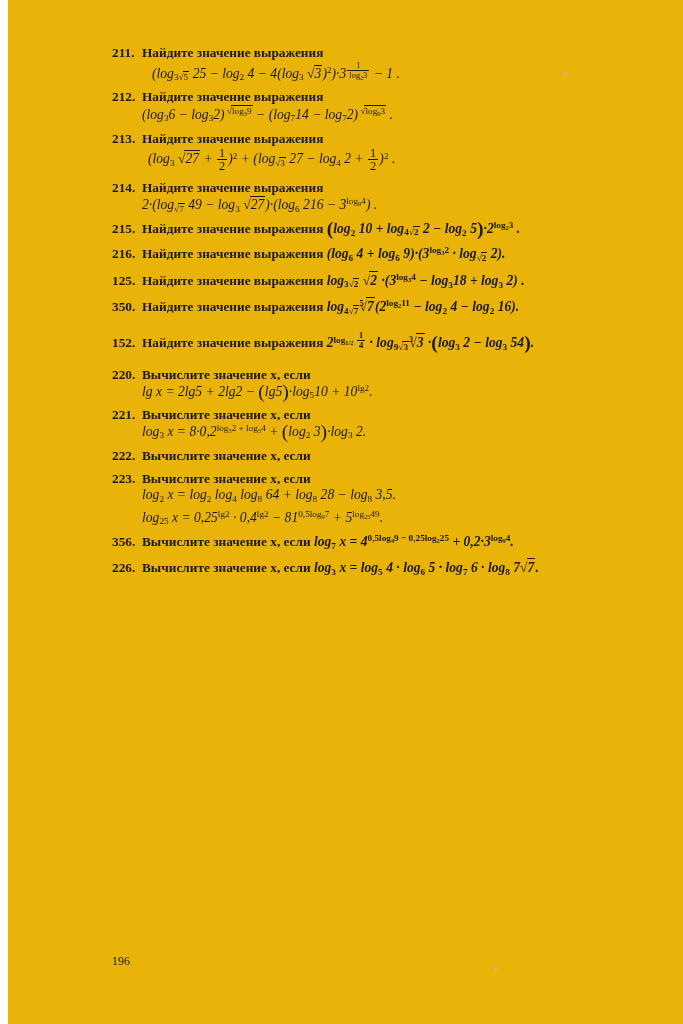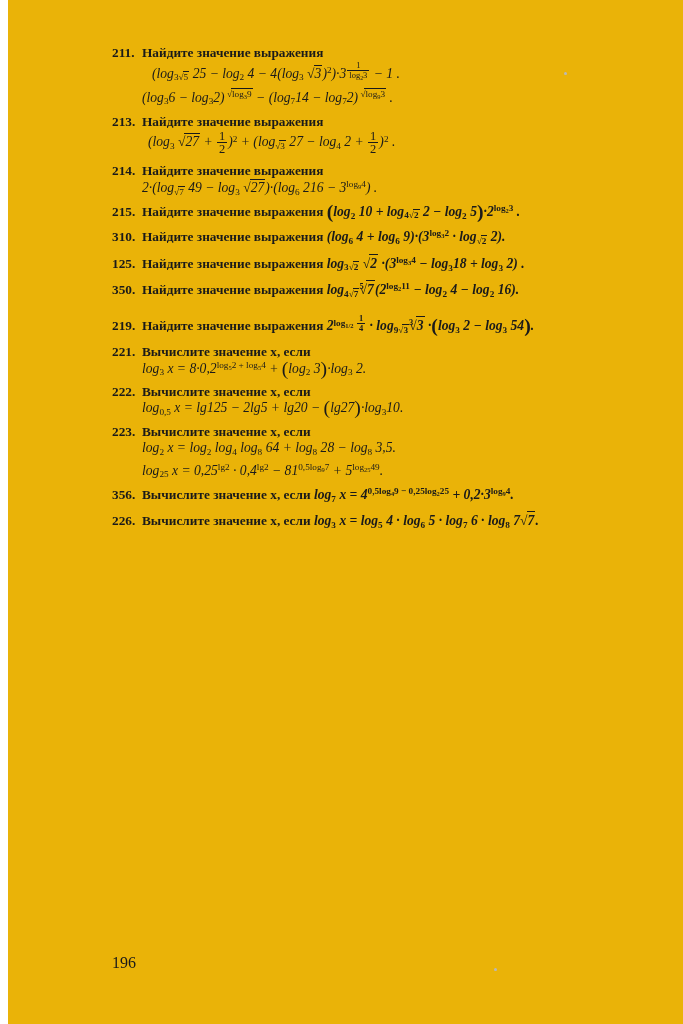--- a/index.html
+++ b/index.html
@@ -99,21 +99,21 @@
     font-size: 0.92em;
     line-height: 1.02;
     margin: 0 1px;
   }
   .frac .n { display: block; padding: 0 2px; }
   .frac .d { display: block; border-top: 1px solid #1a1a1a; padding: 0 2px; }
   .pnum {
     position: absolute;
     left: 104px;
     top: 954px;
-    font-size: 16px;
+    font-size: 12px;
     font-family: "Liberation Serif", serif;
     font-weight: normal;
   }
   .dot {
     position: absolute;
     width: 3px;
     height: 3px;
     background: #b9b9b9;
     border-radius: 50%;
   }
@@ -137,20 +137,23 @@
     <div class="item">
       <div class="headline">
         <span class="num">211.</span><span class="txt">Найдите значение выражения</span>
       </div>
       <div class="formula indent-1">
         (log<sub>3<span class="rad"><span class="sign">√</span><span class="body">5</span></span></sub> 25 − log<sub>2</sub> 4 − 4(log<sub>3</sub> <span class="rad"><span class="sign">√</span><span class="body">3</span></span>)<sup>2</sup>)·3<sup><span class="frac"><span class="n">1</span><span class="d">log<sub>2</sub>3</span></span></sup> − 1 .
       </div>
     </div>
 
     <div class="item">
+      <div class="headline">
+        <span class="num">212.</span><span class="txt">Найдите значение выражения</span>
+      </div>
       <div class="formula indent-2">
         (log<sub>3</sub>6 − log<sub>3</sub>2)<sup> <span class="rad"><span class="sign">√</span><span class="body">log<sub>3</sub>9</span></span></sup> − (log<sub>7</sub>14 − log<sub>7</sub>2)<sup> <span class="rad"><span class="sign">√</span><span class="body">log<sub>9</sub>3</span></span></sup> .
       </div>
     </div>
 
     <div class="item">
       <div class="headline">
         <span class="num">213.</span><span class="txt">Найдите значение выражения</span>
       </div>
       <div class="formula indent-3">
@@ -171,21 +174,21 @@
       <div class="headline">
         <span class="num">215.</span><span class="txt">Найдите значение выражения</span>
         <span class="inline-formula">
           <span class="big-paren">(</span>log<sub>2</sub> 10 + log<sub>4<span class="rad"><span class="sign">√</span><span class="body">2</span></span></sub> 2 − log<sub>2</sub> 5<span class="big-paren">)</span>·2<sup>log<sub>2</sub>3</sup> .
         </span>
       </div>
     </div>
 
     <div class="item">
       <div class="headline">
-        <span class="num">310.</span><span class="txt">Найдите значение выражения</span>
+        <span class="num">216.</span><span class="txt">Найдите значение выражения</span>
         <span class="inline-formula">
           (log<sub>6</sub> 4 + log<sub>6</sub> 9)·(3<sup>log<sub>3</sub>2</sup> · log<sub><span class="rad"><span class="sign">√</span><span class="body">2</span></span></sub> 2).
         </span>
       </div>
     </div>
 
     <div class="item">
       <div class="headline">
         <span class="num">125.</span><span class="txt">Найдите значение выражения</span>
         <span class="inline-formula">
@@ -198,44 +201,49 @@
       <div class="headline">
         <span class="num">350.</span><span class="txt">Найдите значение выражения</span>
         <span class="inline-formula">
           log<sub>4<span class="rad"><span class="sign">√</span><span class="body">7</span></span></sub><span class="rad"><span class="nrt">5</span><span class="sign">√</span><span class="body">7</span></span>(2<sup>log<sub>2</sub>11</sup> − log<sub>2</sub> 4 − log<sub>2</sub> 16).
         </span>
       </div>
     </div>
 
     <div class="item" style="margin-top:14px;">
       <div class="headline">
-        <span class="num">219.</span><span class="txt">Найдите значение выражения</span>
+        <span class="num">152.</span><span class="txt">Найдите значение выражения</span>
         <span class="inline-formula">
           2<sup>log<sub>1/2</sub> <span class="frac"><span class="n">1</span><span class="d">4</span></span></sup> · log<sub>9<span class="rad"><span class="sign">√</span><span class="body">3</span></span></sub><span class="rad"><span class="nrt">3</span><span class="sign">√</span><span class="body">3</span></span> ·<span class="big-paren">(</span>log<sub>3</sub> 2 − log<sub>3</sub> 54<span class="big-paren">)</span>.
         </span>
       </div>
     </div>
 
+    <div class="item" style="margin-top:12px;">
+      <div class="headline">
+        <span class="num">220.</span><span class="txt">Вычислите значение x, если</span>
+      </div>
+      <div class="formula indent-2">
+        lg <span style="font-style:italic;">x</span> = 2lg5 + 2lg2 − <span class="big-paren">(</span>lg5<span class="big-paren">)</span>·log<sub>5</sub>10 + 10<sup>lg2</sup>.
+      </div>
+    </div>
 
     <div class="item">
       <div class="headline">
         <span class="num">221.</span><span class="txt">Вычислите значение x, если</span>
       </div>
       <div class="formula indent-2">
         log<sub>3</sub> <span style="font-style:italic;">x</span> = 8·0,2<sup>log<sub>5</sub>2 + log<sub>5</sub>4</sup> + <span class="big-paren">(</span>log<sub>2</sub> 3<span class="big-paren">)</span>·log<sub>3</sub> 2.
       </div>
     </div>
 
     <div class="item">
       <div class="headline">
         <span class="num">222.</span><span class="txt">Вычислите значение x, если</span>
       </div>
-      <div class="formula indent-2">
-        log<sub>0,5</sub> <span style="font-style:italic;">x</span> = lg125 − 2lg5 + lg20 − <span class="big-paren">(</span>lg27<span class="big-paren">)</span>·log<sub>3</sub>10.
-      </div>
     </div>
 
     <div class="item">
       <div class="headline">
         <span class="num">223.</span><span class="txt">Вычислите значение x, если</span>
       </div>
       <div class="formula indent-2">
         log<sub>2</sub> <span style="font-style:italic;">x</span> = log<sub>2</sub> log<sub>4</sub> log<sub>8</sub> 64 + log<sub>8</sub> 28 − log<sub>8</sub> 3,5.
       </div>
     </div>

